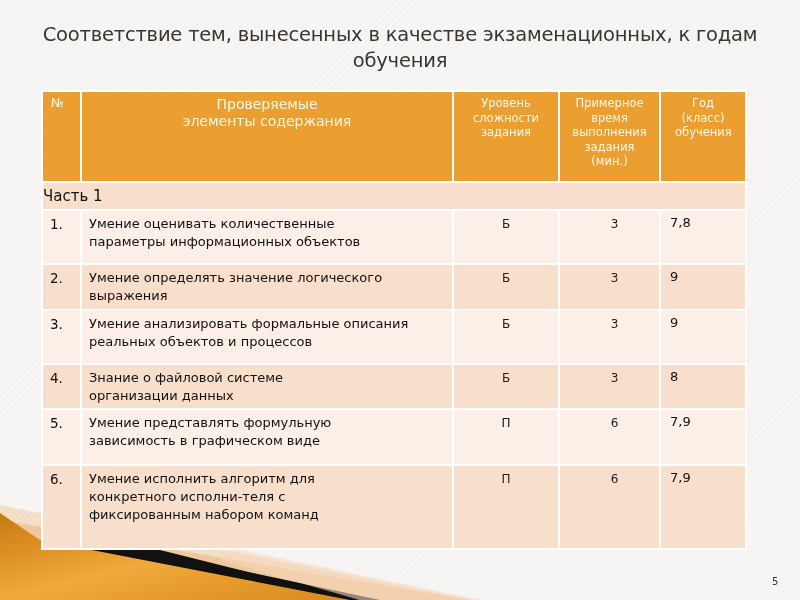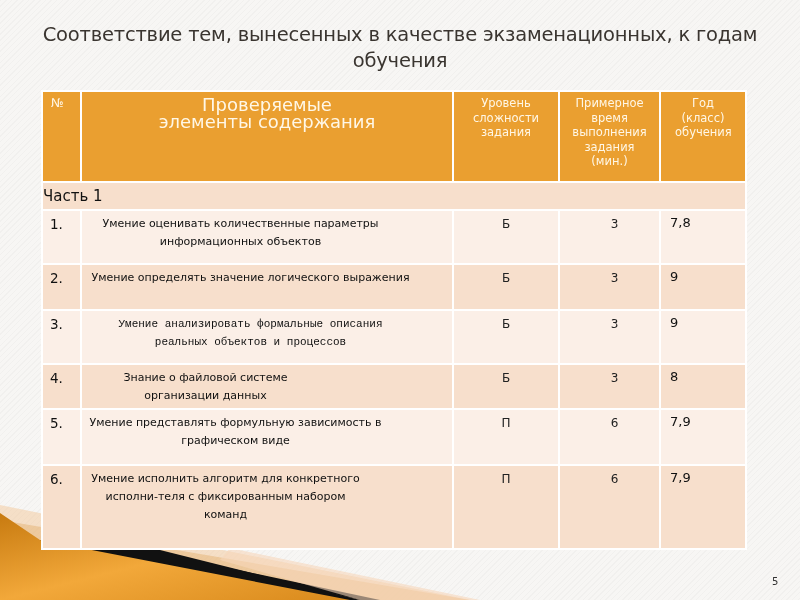--- a/index.html
+++ b/index.html
@@ -21,27 +21,27 @@
   }
   table.main td, table.main th {
     border:2px solid #ffffff; vertical-align:top; padding:0;
   }
   th {
     background:#ea9f30; color:#fff7e6; font-weight:normal;
     font-size:11.5px; line-height:14.5px; text-align:center;
     padding-top:4px !important;
   }
   th.h-num { text-align:left; padding-left:8px !important; font-size:12px; }
-  th.h-content { font-size:18px; line-height:17px; }
+  th.h-content { font-size:14px; line-height:17px; }
   tr.hdr { height:91px; }
   tr.part td { background:#f7dfcc; height:26px; text-align:left; font-size:15px; color:#111; line-height:26px; }
   tr.r-light td { background:#fbefe7; }
   tr.r-dark td { background:#f7dfcc; }
   td.num { font-size:13.5px; color:#111; padding:5px 0 0 7px !important; }
-  td.content { font-size:11px; line-height:18px; color:#111; padding:4px 0 0 7px !important;text-align:center; }
+  td.content { font-size:13px; line-height:18px; color:#111; padding:4px 0 0 7px !important; }
   td.level, td.time { font-size:12px; color:#222; text-align:center; padding-top:6px !important; }
   td.time { text-align:center; padding-left:10px !important; }
   td.year { font-size:13px; color:#111; padding:4px 0 0 9px !important;margin-left:8px; }
   .page-num { position:absolute; left:772px; top:576px; font-size:10px; color:#333; z-index:2; }
 </style>
 </head>
 <body>
 
 <svg class="deco" viewBox="0 0 800 600" preserveAspectRatio="none">
   <defs>
@@ -92,21 +92,21 @@
   </tr>
   <tr class="r-dark" style="height:46px">
     <td class="num">2.</td>
     <td class="content" style="padding-right:40px !important;">Умение определять значение логического выражения</td>
     <td class="level">Б</td>
     <td class="time">3</td>
     <td class="year">9</td>
   </tr>
   <tr class="r-light" style="height:54px">
     <td class="num">3.</td>
-    <td class="content" style="padding-right:40px !important;font-family:Liberation Mono, monospace;">Умение анализировать формальные описания реальных объектов и процессов</td>
+    <td class="content" style="padding-right:40px !important;">Умение анализировать формальные описания реальных объектов и процессов</td>
     <td class="level">Б</td>
     <td class="time">3</td>
     <td class="year">9</td>
   </tr>
   <tr class="r-dark" style="height:45px">
     <td class="num">4.</td>
     <td class="content" style="padding-right:130px !important;margin-top:8px;">Знание о файловой системе организации данных</td>
     <td class="level">Б</td>
     <td class="time">3</td>
     <td class="year">8</td>

